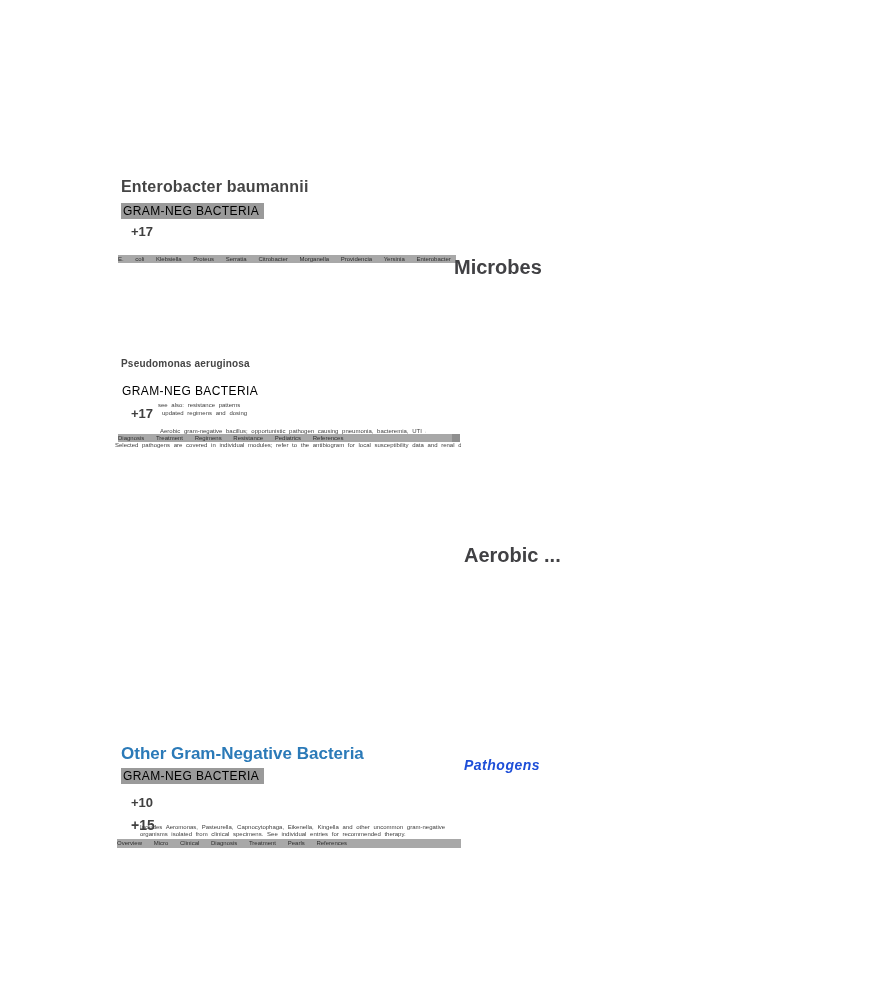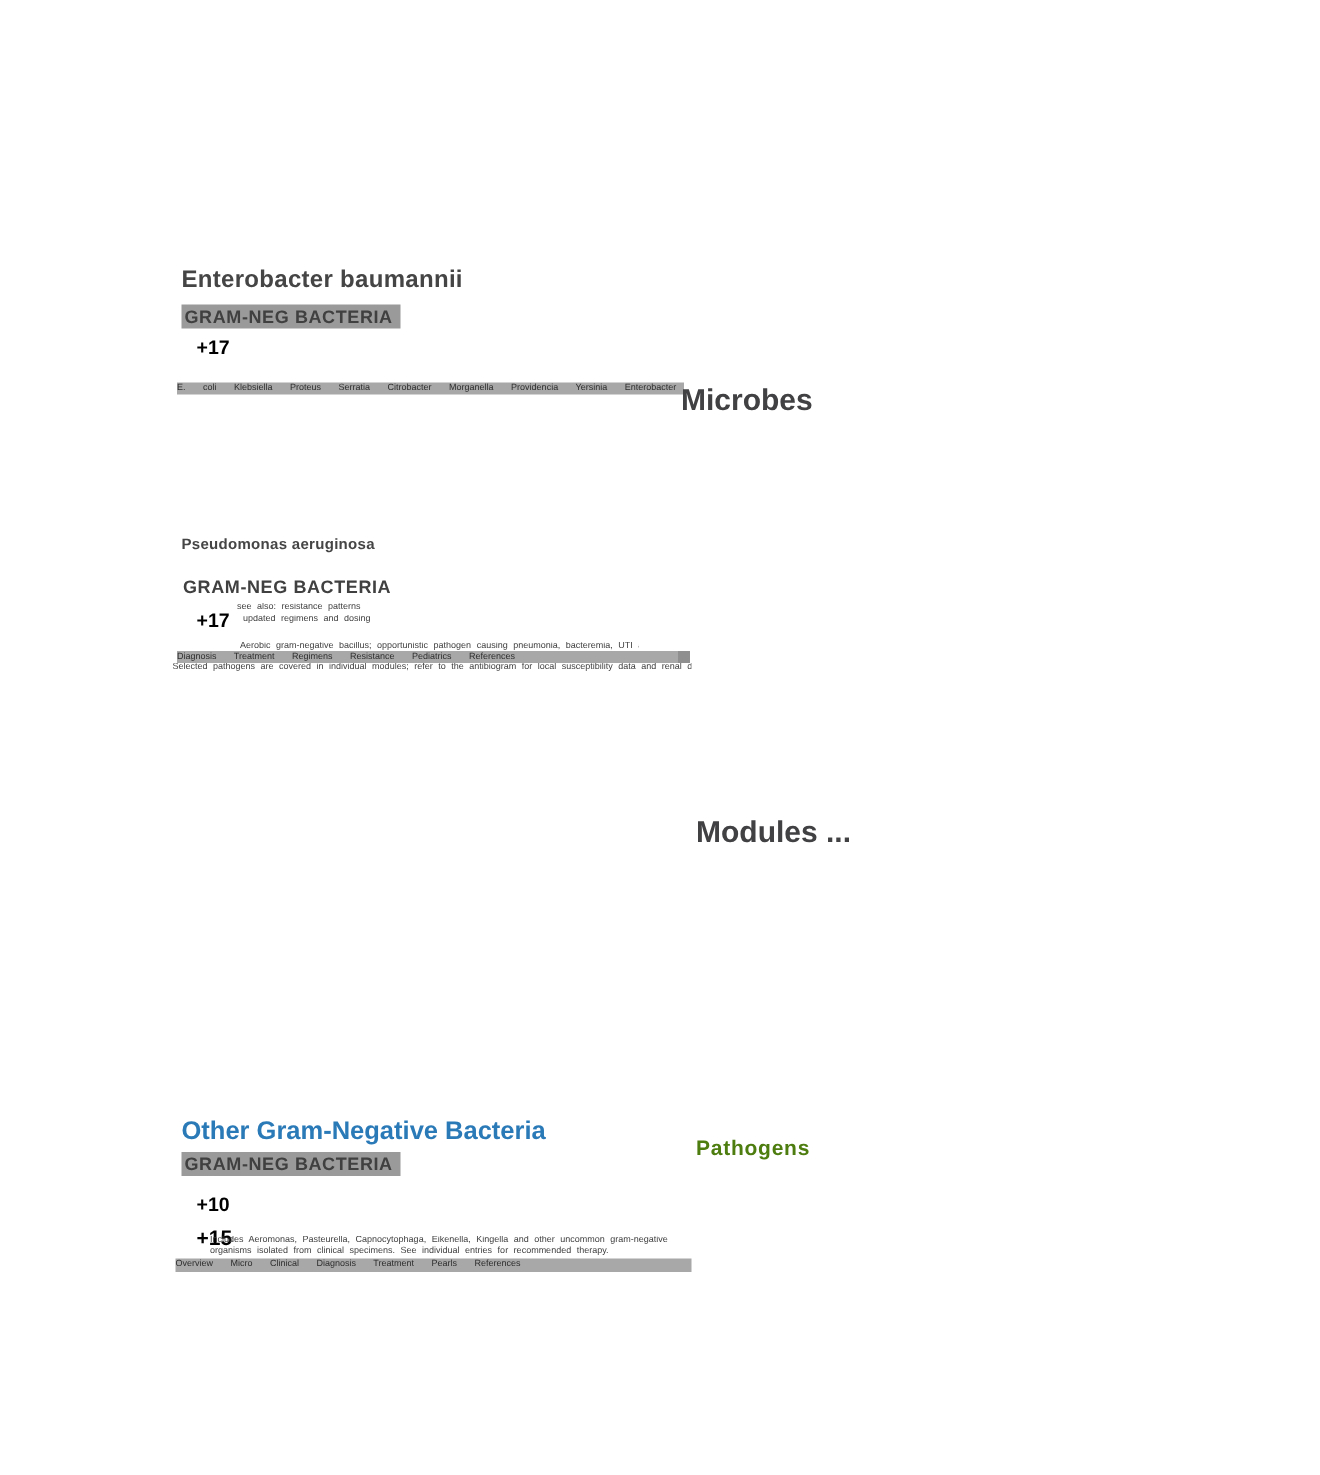--- a/index.html
+++ b/index.html
@@ -28,39 +28,39 @@
     font-size: 17px;
     line-height: 18px;
     color: #2b7ab8;
     white-space: nowrap;
     cursor: pointer;
   }
 
   
   .category {
     display: inline-block;
-    font-weight: bold;
+    font-weight: normal;
     font-size: 12px;
     line-height: 12px;
-    color: #404040;
+    color: #000000;
     letter-spacing: 0.4px;
     white-space: nowrap;
     cursor: pointer;
   }
   .category.hl {
     background: #9a9a9a;
     padding: 2px 5px 2px 2px;
   }
 
   
   .tag {
     font-weight: bold;
     font-size: 13px;
     line-height: 13px;
-    color: #000000;
+    color: #404040;
     white-space: nowrap;
     cursor: pointer;
   }
 
   
   .micro {
     font-size: 6px;
     line-height: 6px;
     color: #3f3f3f;
     word-spacing: 2px;
@@ -86,23 +86,24 @@
     font-weight: bold;
     font-size: 20px;
     line-height: 22px;
     color: #414144;
     white-space: nowrap;
   }
   .side-label-sm {
     font-weight: bold;
     font-size: 14px;
     line-height: 14px;
-    color: #4d7c0f;
+    color: #1d4ed8;
     letter-spacing: 0.5px;
     white-space: nowrap;
+    font-style: italic;
   }
 </style>
 </head>
 <body>
 
 <div class="abs" style="left:0;top:0;width:880px;height:0;">
   <a class="abs title-dark" style="left:121px;top:177px;">Enterobacter baumannii</a>
   <span class="abs category hl" style="left:121px;top:203px;">GRAM-NEG BACTERIA</span>
   <span class="abs tag" style="left:131px;top:225px;">+17</span>
   <div class="abs strip" style="left:118px;top:255px;width:338px;height:8px;">E. coli Klebsiella Proteus Serratia Citrobacter Morganella Providencia Yersinia Enterobacter</div>
@@ -123,14 +124,14 @@
 <div class="abs" style="left:0;top:0;width:880px;height:0;">
   <a class="abs title-blue" style="left:121px;top:745px;">Other Gram-Negative Bacteria</a>
   <span class="abs category hl" style="left:121px;top:768px;">GRAM-NEG BACTERIA</span>
   <span class="abs tag" style="left:131px;top:796px;">+10</span>
   <span class="abs tag" style="left:131px;top:819px;font-size:14px;">+15</span>
   <div class="abs micro wrap" style="left:140px;top:824px;width:316px;height:13px;overflow:hidden;">Includes Aeromonas, Pasteurella, Capnocytophaga, Eikenella, Kingella and other uncommon gram-negative organisms isolated from clinical specimens. See individual entries for recommended therapy.</div>
   <div class="abs strip" style="left:117px;top:839px;width:344px;height:9px;line-height:9px;">Overview Micro Clinical Diagnosis Treatment Pearls References</div>
 </div>
 
 <div class="abs side-label-lg" style="left:454px;top:224px;margin-top:32px;">Microbes</div>
-<div class="abs side-label-lg" style="left:464px;top:544px;">Modules ...</div>
+<div class="abs side-label-lg" style="left:464px;top:544px;">Aerobic ...</div>
 <div class="abs side-label-sm" style="left:464px;top:758px;">Pathogens</div>
 
 </body></html>

